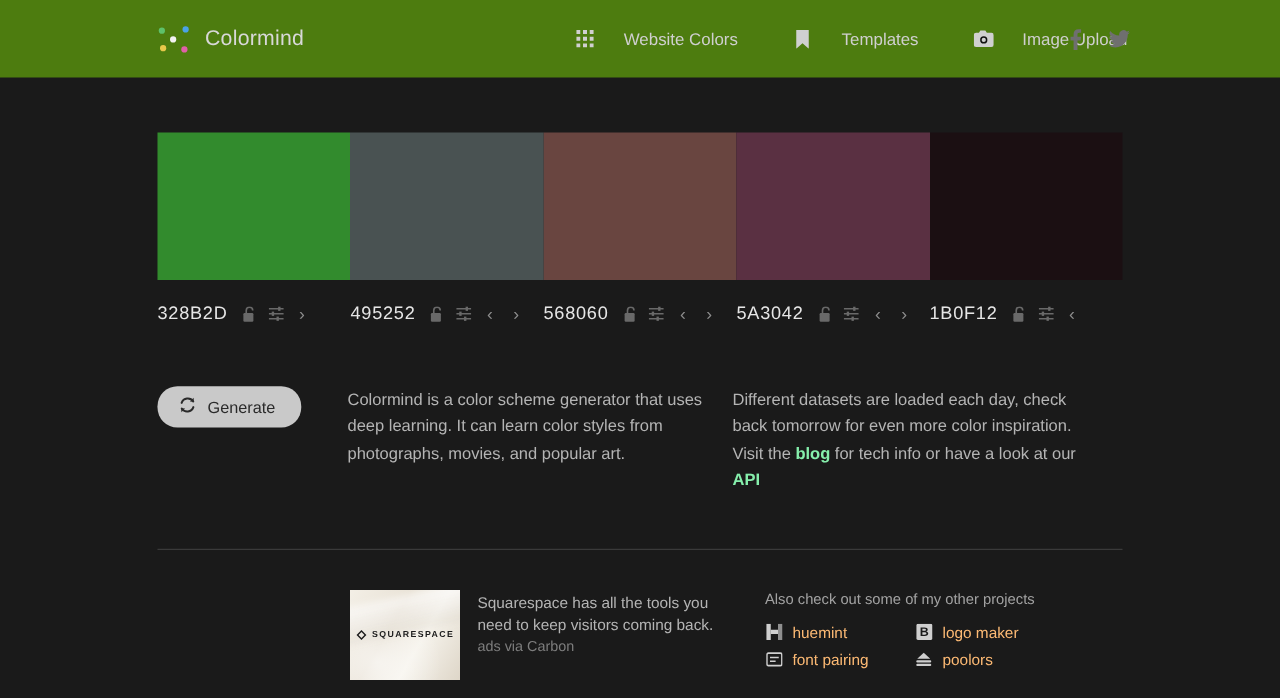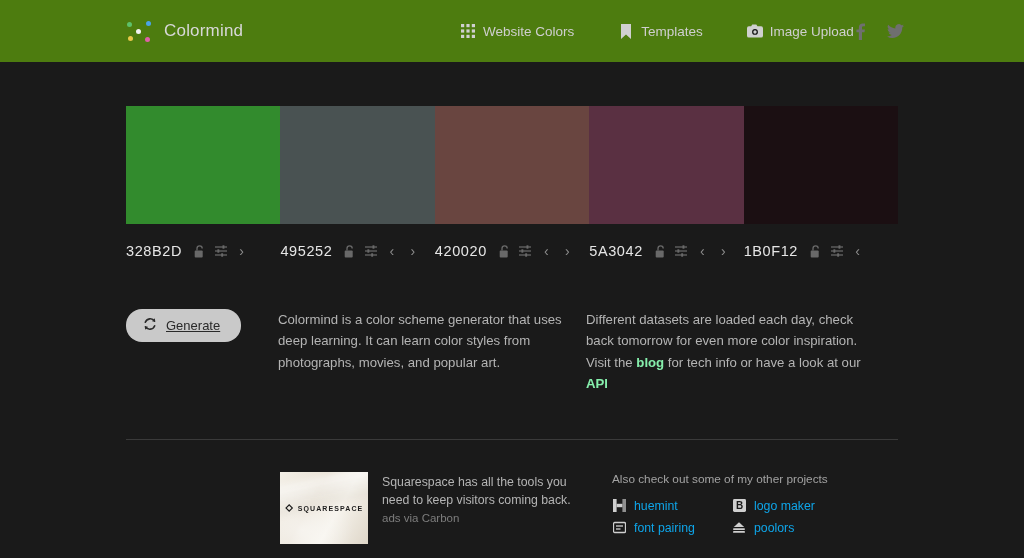--- a/index.html
+++ b/index.html
@@ -46,21 +46,21 @@
   }
 
   .nav {
     display: flex; align-items: center;
     position: absolute;
     left: 460px;
     gap: 44px;
   }
   .nav-item {
     display: flex; align-items: center;
-    gap: 7px;
+    gap: 23px;
     color: #cfcfcf;
     font-size: 13.5px;
     cursor: pointer;
   }
   .nav-ico { display: inline-flex; align-items: center; justify-content: center; width: 16px; height: 16px; }
   .nav-ico svg { display: block; }
 
   .social {
     position: absolute;
     right: 120px;
@@ -123,21 +123,20 @@
     align-items: center;
     gap: 9px;
     background: #c9c9c9;
     color: #2a2a2a;
     border: none;
     border-radius: 16px;
     padding: 8px 21px 8px 17px;
     font-size: 13px;
     font-family: "Liberation Sans", sans-serif;
     cursor: pointer;
-    text-decoration: underline;
   }
   .para {
     color: #b4b4b4;
     font-size: 13.2px;
     line-height: 1.62;
     width: 290px;
     flex: 0 0 290px;
   }
   .para.second { margin-left: 18px; }
   .para a { color: #86efac; font-weight: bold; text-decoration: none; cursor: pointer; }
@@ -201,21 +200,21 @@
   .projects-title { color: #a2a2a2; font-size: 11.8px; }
   .proj-grid {
     display: grid;
     grid-template-columns: 120px 120px;
     row-gap: 8px;
     margin-top: 13px;
   }
   .proj {
     display: flex; align-items: center;
     gap: 8px;
-    color: #0ea5e9;
+    color: #fdba74;
     font-size: 12.3px;
     cursor: pointer;
   }
   .proj-ico { display: inline-flex; width: 14px; height: 14px; align-items: center; justify-content: center; }
 </style>
 </head>
 <body>
 
 <div class="header">
 
@@ -343,21 +342,21 @@
               <rect x="2.4" y="4.3" width="1.9" height="3.4"></rect>
               <rect x="6.2" y="8.3" width="1.9" height="3.4"></rect>
             </g>
           </svg>
       </span>
       <span class="chev">‹</span>
       <span class="chev">›</span>
     </div>
 
     <div class="label-cell">
-      <span class="hexcode">420020</span>
+      <span class="hexcode">568060</span>
       <span class="mini">
         <svg width="11" height="13" viewBox="0 0 11 13">
             <path d="M3 5.5V3.4a2.6 2.6 0 015.2 0" fill="none" stroke="#9a9a9a" stroke-width="1.3"></path>
             <rect x="0.7" y="5.4" width="8" height="7" rx="1" fill="#9a9a9a"></rect>
           </svg>
       </span>
       <span class="mini">
         <svg width="12" height="12" viewBox="0 0 12 12">
             <g stroke="#9a9a9a" stroke-width="1.25">
               <line x1="0" y1="2" x2="12" y2="2"></line>

